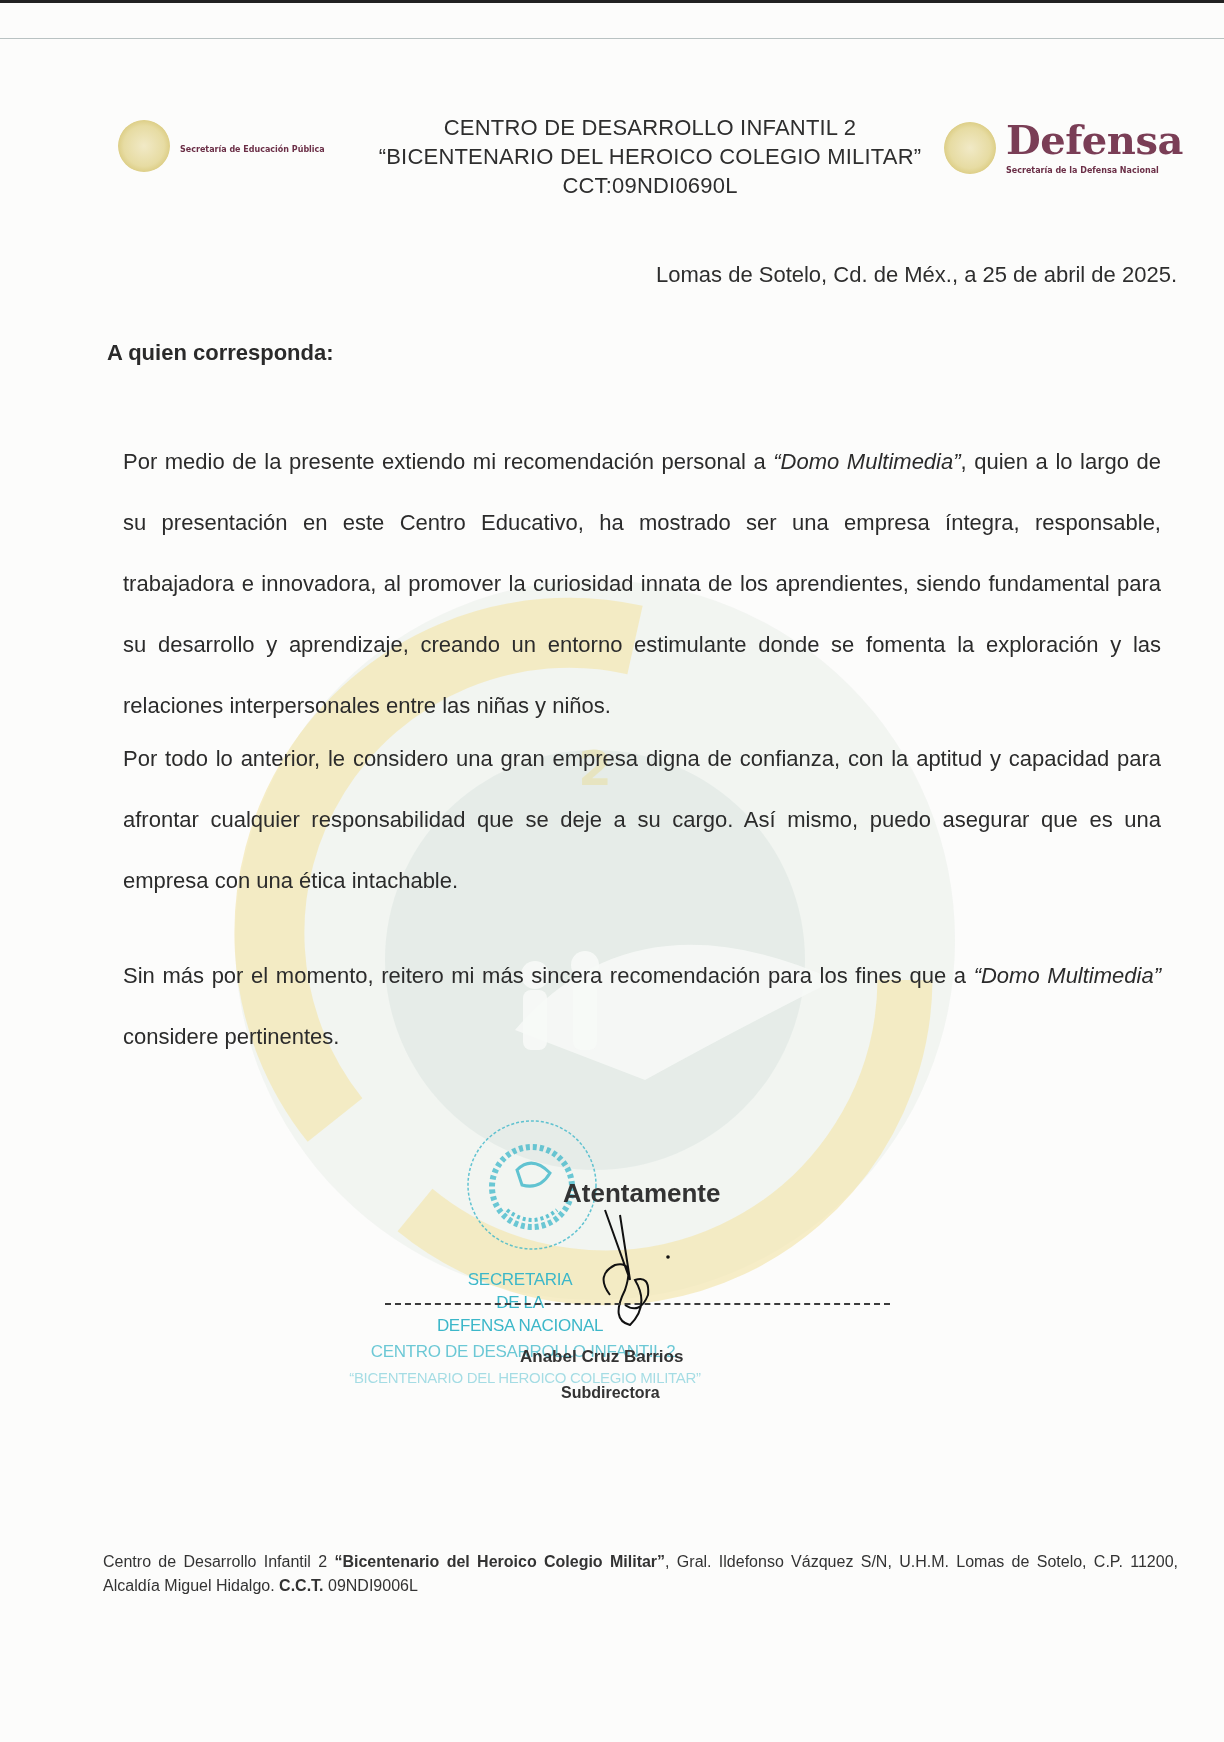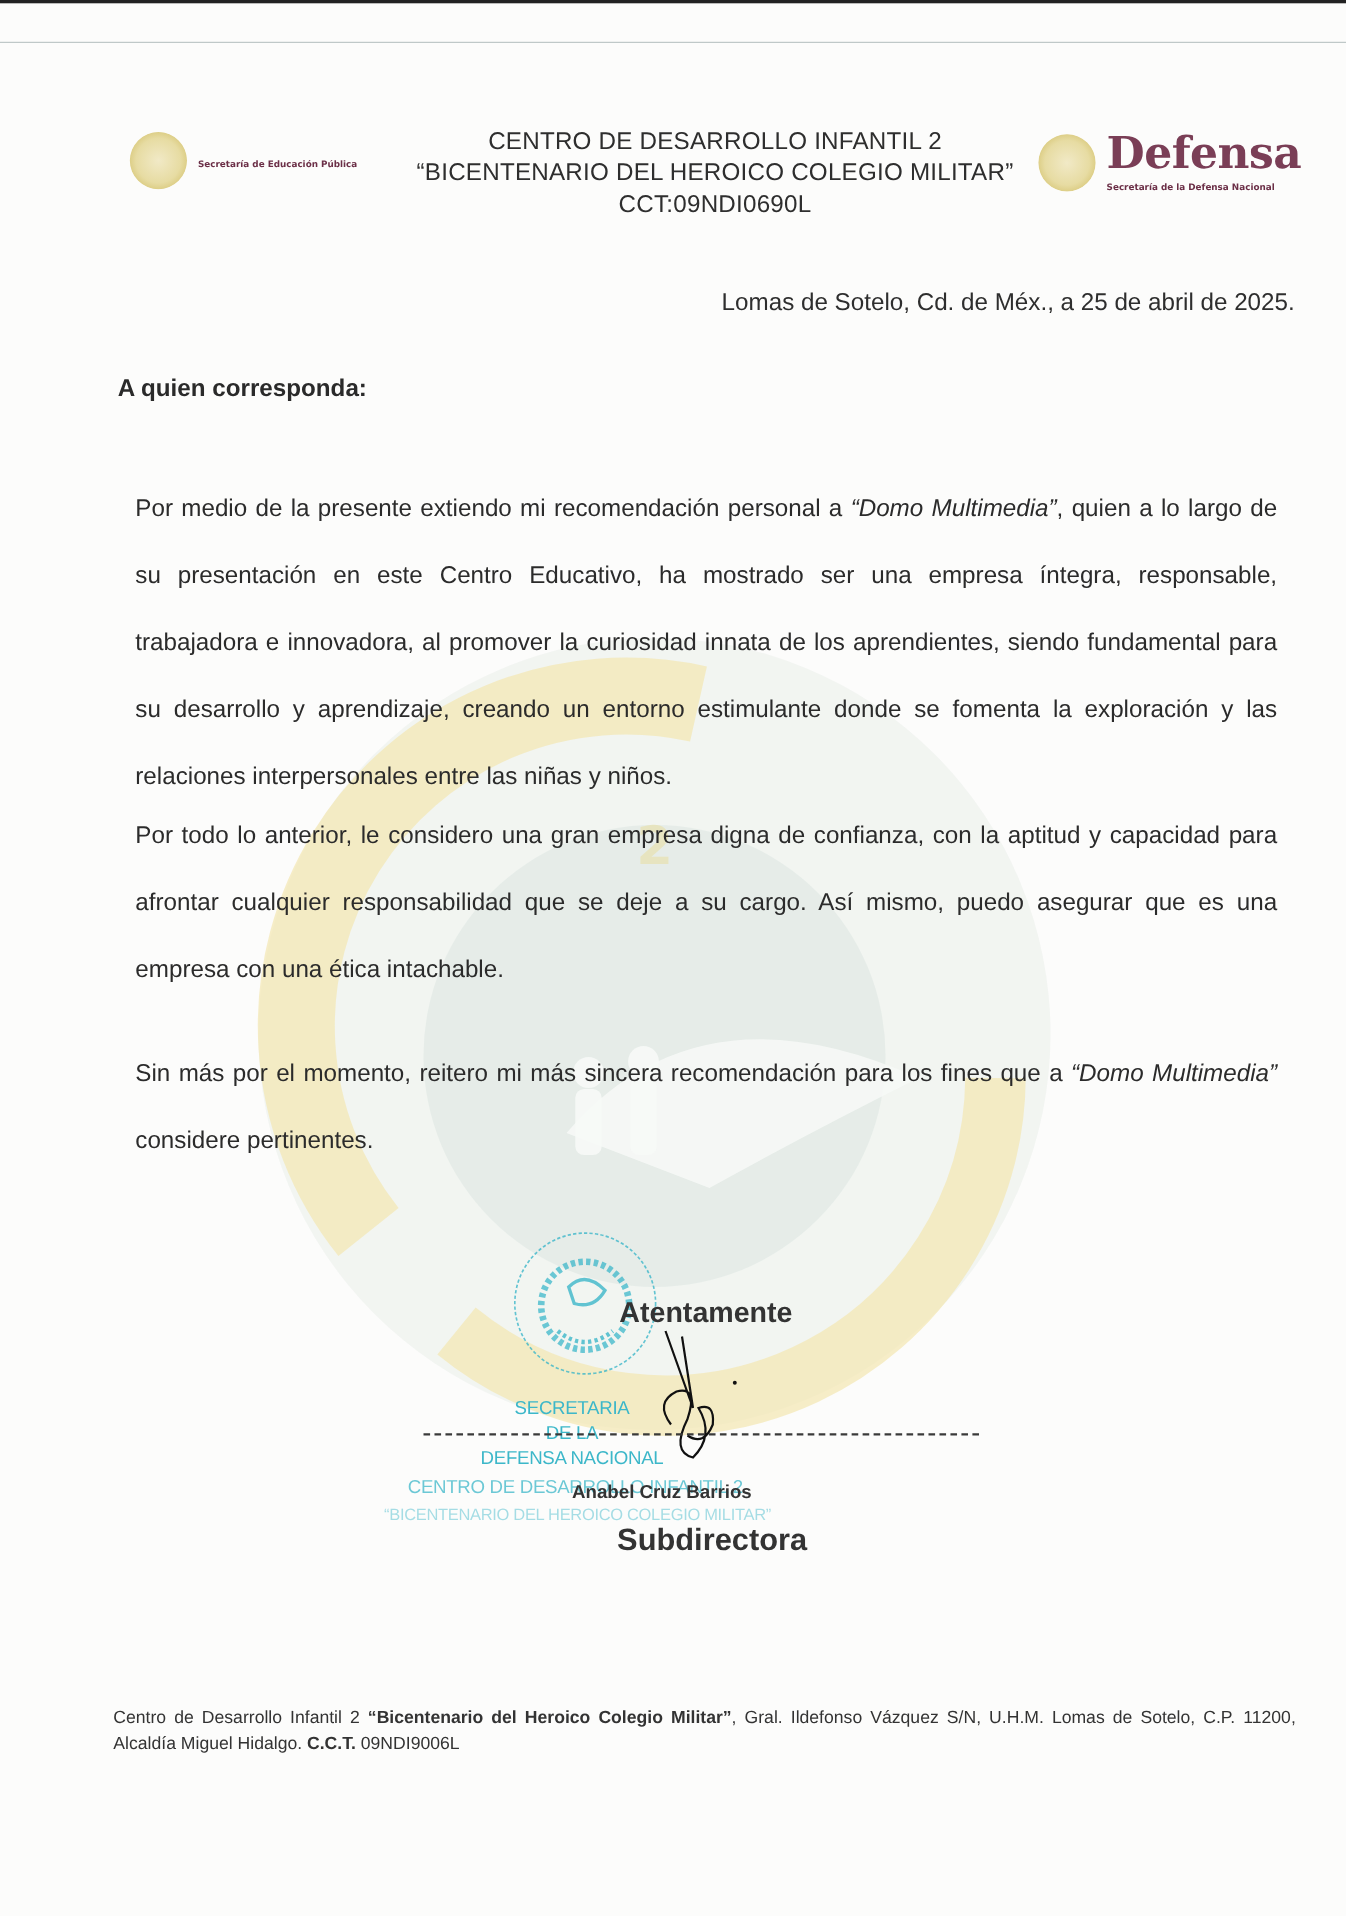--- a/index.html
+++ b/index.html
@@ -42,21 +42,21 @@
   .p3 { top: 929px; }
   em { font-style: italic; }
 
   
   .stamp { position: absolute; left: 462px; top: 1115px; width: 140px; height: 140px; }
   .stamp-text { position: absolute; color: #3cb7c9; font-size: 17px; text-align: center; line-height: 23px; font-family: "Liberation Sans Narrow", "Liberation Sans", sans-serif; letter-spacing: -0.3px; }
   .closing { position: absolute; left: 563px; top: 1178px; font-size: 26px; font-weight: bold; color: #333; }
   .sig-line { position: absolute; left: 385px; top: 1303px; width: 505px; border-top: 2px dashed #3a3a3a; }
   .signature { position: absolute; left: 590px; top: 1205px; width: 90px; height: 130px; }
   .signer-name { position: absolute; left: 520px; top: 1347px; font-size: 17px; font-weight: bold; color: #333; }
-  .signer-role { position: absolute; left: 561px; top: 1384px; font-size: 28px; font-weight: bold; color: #333; }
+  .signer-role { position: absolute; left: 561px; top: 1384px; font-size: 16px; font-weight: bold; color: #333; }
 
   .footer { position: absolute; left: 103px; top: 1550px; width: 1075px; font-size: 16px; line-height: 24px; color: #333; text-align: justify; }
   .footer b { font-weight: bold; }
 </style>
 </head>
 <body>
 
 <div class="top-bar"></div>
 <div class="top-rule"></div>
 

